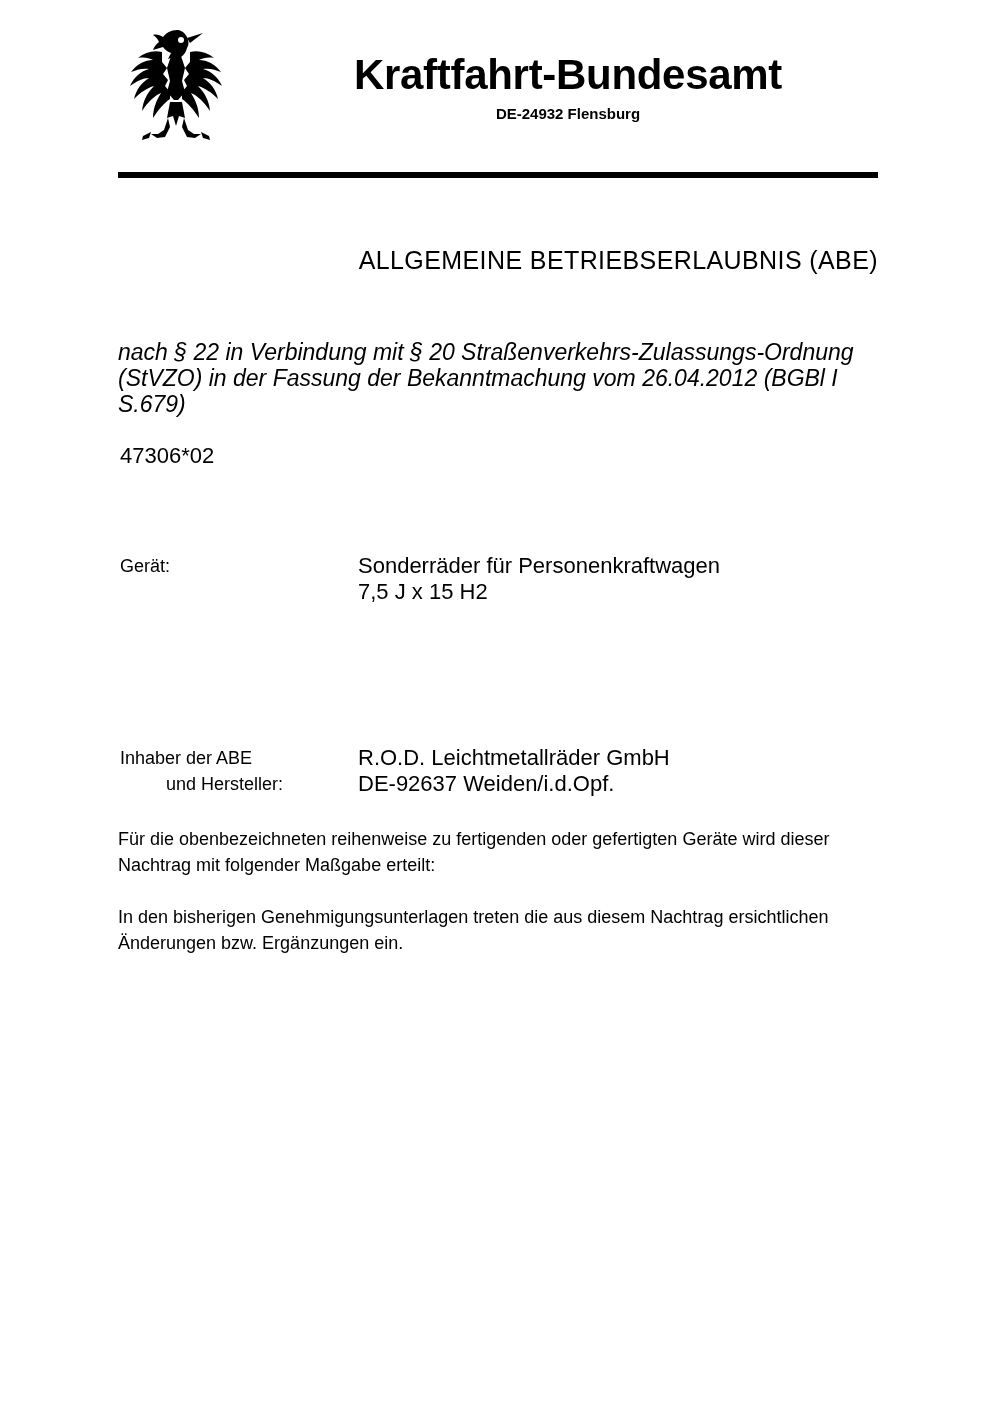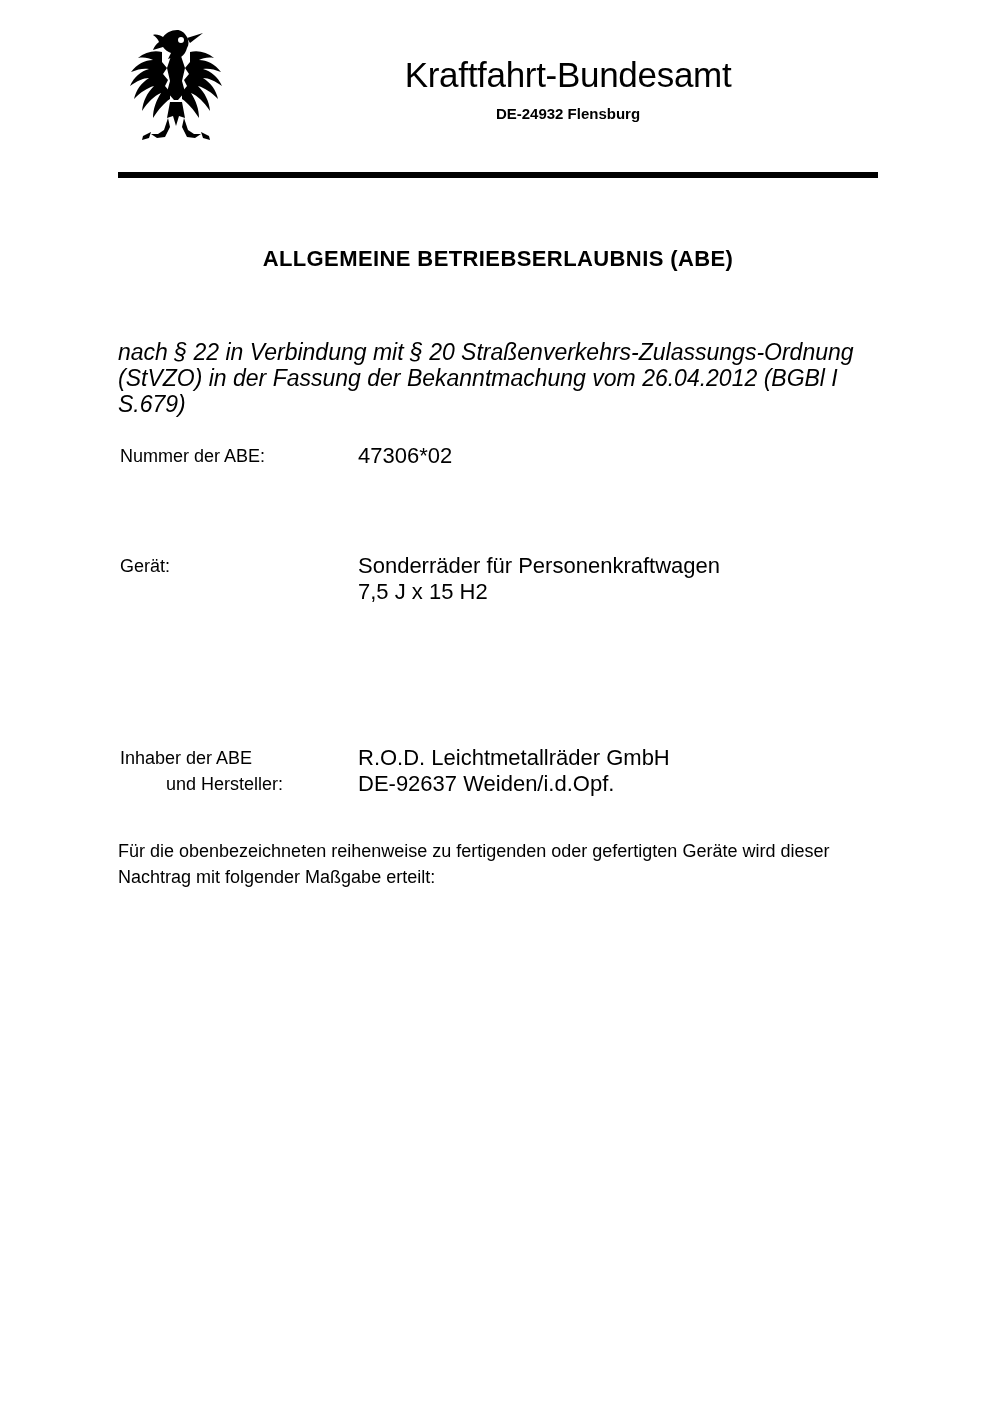--- a/index.html
+++ b/index.html
@@ -39,22 +39,22 @@
     height: 124px;
   }
   .header-text {
     position: absolute;
     left: 140px;
     top: 28px;
     width: 620px;
     text-align: center;
   }
   .authority-name {
-    font-size: 35px;
-    font-weight: normal;
+    font-size: 42px;
+    font-weight: bold;
     letter-spacing: -0.3px;
     line-height: 42px;
     white-space: nowrap;
   }
   .authority-address {
     font-size: 15px;
     font-weight: bold;
     margin-top: 8px;
     line-height: 20px;
   }
@@ -67,23 +67,23 @@
     height: 6px;
     background: #000000;
   }
 
   
   .doc-title {
     position: absolute;
     left: 118px;
     top: 246px;
     width: 760px;
-    text-align: center;
-    font-size: 22px;
-    font-weight: bold;
+    text-align: right;
+    font-size: 25px;
+    font-weight: normal;
     letter-spacing: 0.4px;
   }
 
   
   .legal-basis {
     position: absolute;
     left: 118px;
     top: 339px;
     width: 744px;
     font-size: 23px;
@@ -126,21 +126,21 @@
   .gap-typ { height: 83px; }
 
   
   .body-text {
     position: absolute;
     left: 118px;
     top: 826px;
     width: 748px;
   }
   .body-text p {
-    margin: 12px 0 26px 0;
+    margin: 0 0 26px 0;
     font-size: 18px;
     line-height: 26px;
   }
   .body-text p:last-child { margin-bottom: 0; }
 </style>
 </head>
 <body>
 
 <div class="page">
 
@@ -178,21 +178,20 @@
 
   <div class="rule"></div>
 
   <div class="doc-title">ALLGEMEINE  BETRIEBSERLAUBNIS  (ABE)</div>
 
   <div class="legal-basis">nach § 22 in Verbindung mit § 20 Straßenverkehrs-Zulassungs-Ordnung (StVZO) in der Fassung der Bekanntmachung vom 26.04.2012 (BGBl I S.679)</div>
 
   <div class="fields">
 
     <div class="field-row">
-      <div class="field-label">Nummer der ABE:</div>
       <div class="field-value">47306*02</div>
     </div>
 
     <div class="gap-nummer"></div>
 
     <div class="field-row">
       <div class="field-label">Gerät:</div>
       <div class="field-value">
         <span>Sonderräder für Personenkraftwagen</span>
         <span class="line2">7,5 J x 15 H2</span>
@@ -214,15 +213,16 @@
       <div class="field-value">
         <span>R.O.D. Leichtmetallräder GmbH</span>
         <span class="line2">DE-92637 Weiden/i.d.Opf.</span>
       </div>
     </div>
 
   </div>
 
   <div class="body-text">
     <p>Für die obenbezeichneten reihenweise zu fertigenden oder gefertigten Geräte wird dieser Nachtrag mit folgender Maßgabe erteilt:</p>
+    <p>In den bisherigen Genehmigungsunterlagen treten die aus diesem Nachtrag ersichtlichen Änderungen bzw. Ergänzungen ein.</p>
   </div>
 
 </div>
 
 </body></html>

